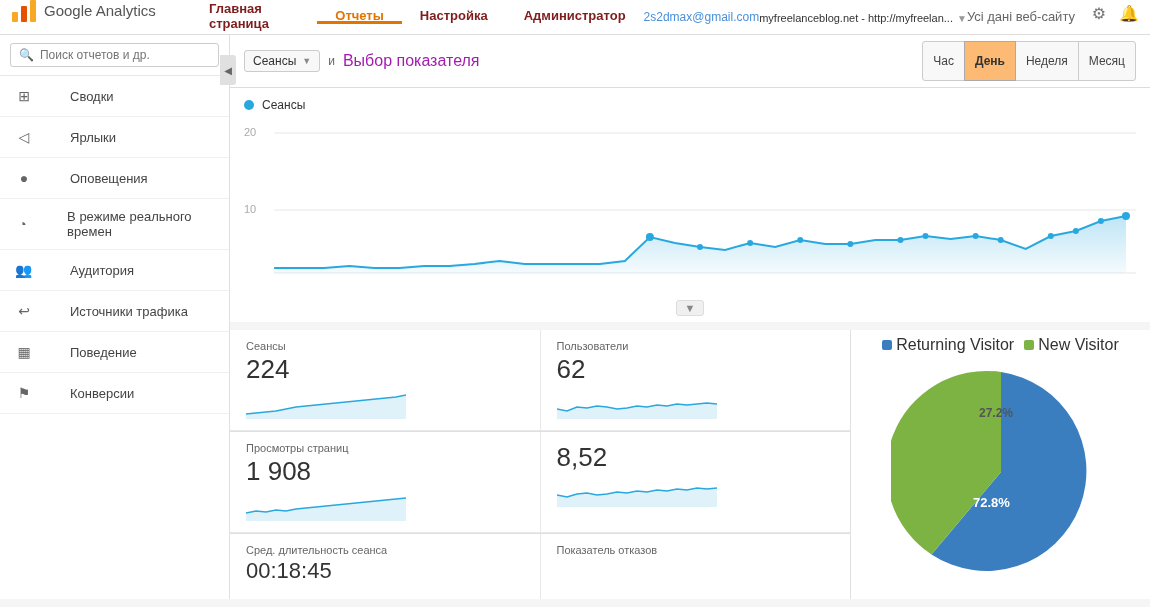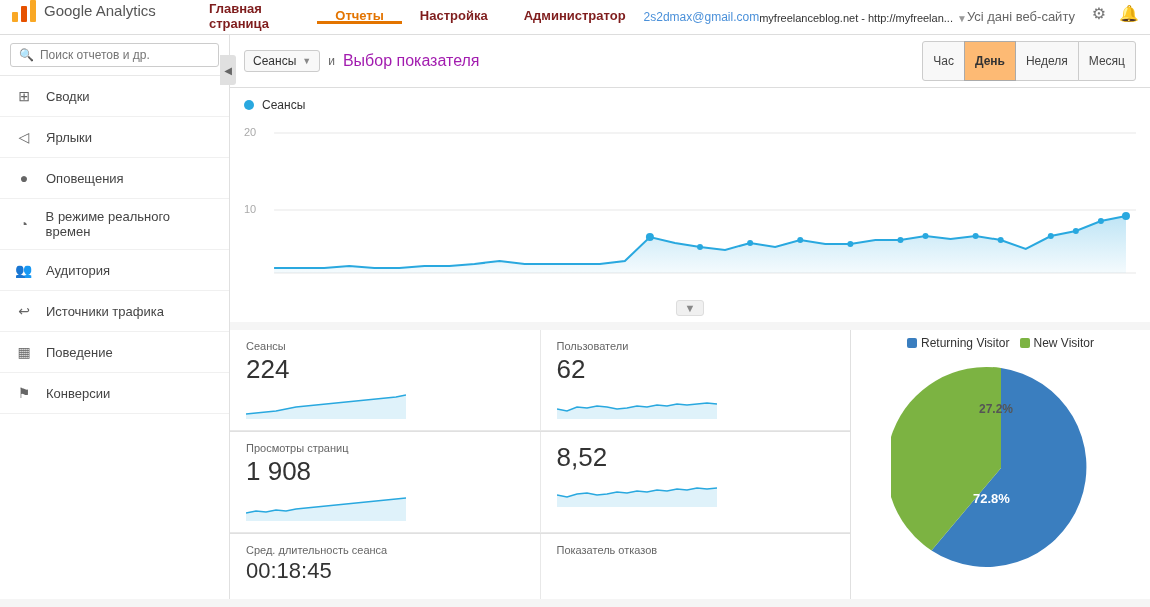--- a/index.html
+++ b/index.html
@@ -163,21 +163,21 @@
     }
     .sidebar-item .s-icon {
       width: 20px;
       height: 20px;
       display: flex;
       align-items: center;
       justify-content: center;
       color: #666;
       font-size: 14px;
     }
-    .sidebar-item-label { font-size: 13px; color: #444; }
+    .sidebar-item-label { font-size: 13px; color: #444; margin-left: 24px; }
 
     
     .content {
       flex: 1;
       overflow-y: auto;
       background: #f5f5f5;
       padding: 0;
     }
 
     
@@ -295,21 +295,21 @@
     }
     .stat-cell:last-child { border-right: none; }
     .stat-label { font-size: 11px; color: #666; margin-bottom: 2px; }
     .stat-value { font-size: 26px; font-weight: 300; color: #333; margin-bottom: 4px; }
     .mini-chart svg { width: 160px; height: 30px; }
     .pie-legend {
       display: flex;
       gap: 10px;
       justify-content: center;
       margin-bottom: 8px;
-      font-size: 12px;
+      font-size: 16px;
     }
     .pie-legend-item {
       display: flex;
       align-items: center;
       gap: 4px;
     }
     .pie-dot-blue { width: 10px; height: 10px; background: #3a7ebf; border-radius: 2px; }
     .pie-dot-green { width: 10px; height: 10px; background: #7cb342; border-radius: 2px; }
 
     .lower-content {

